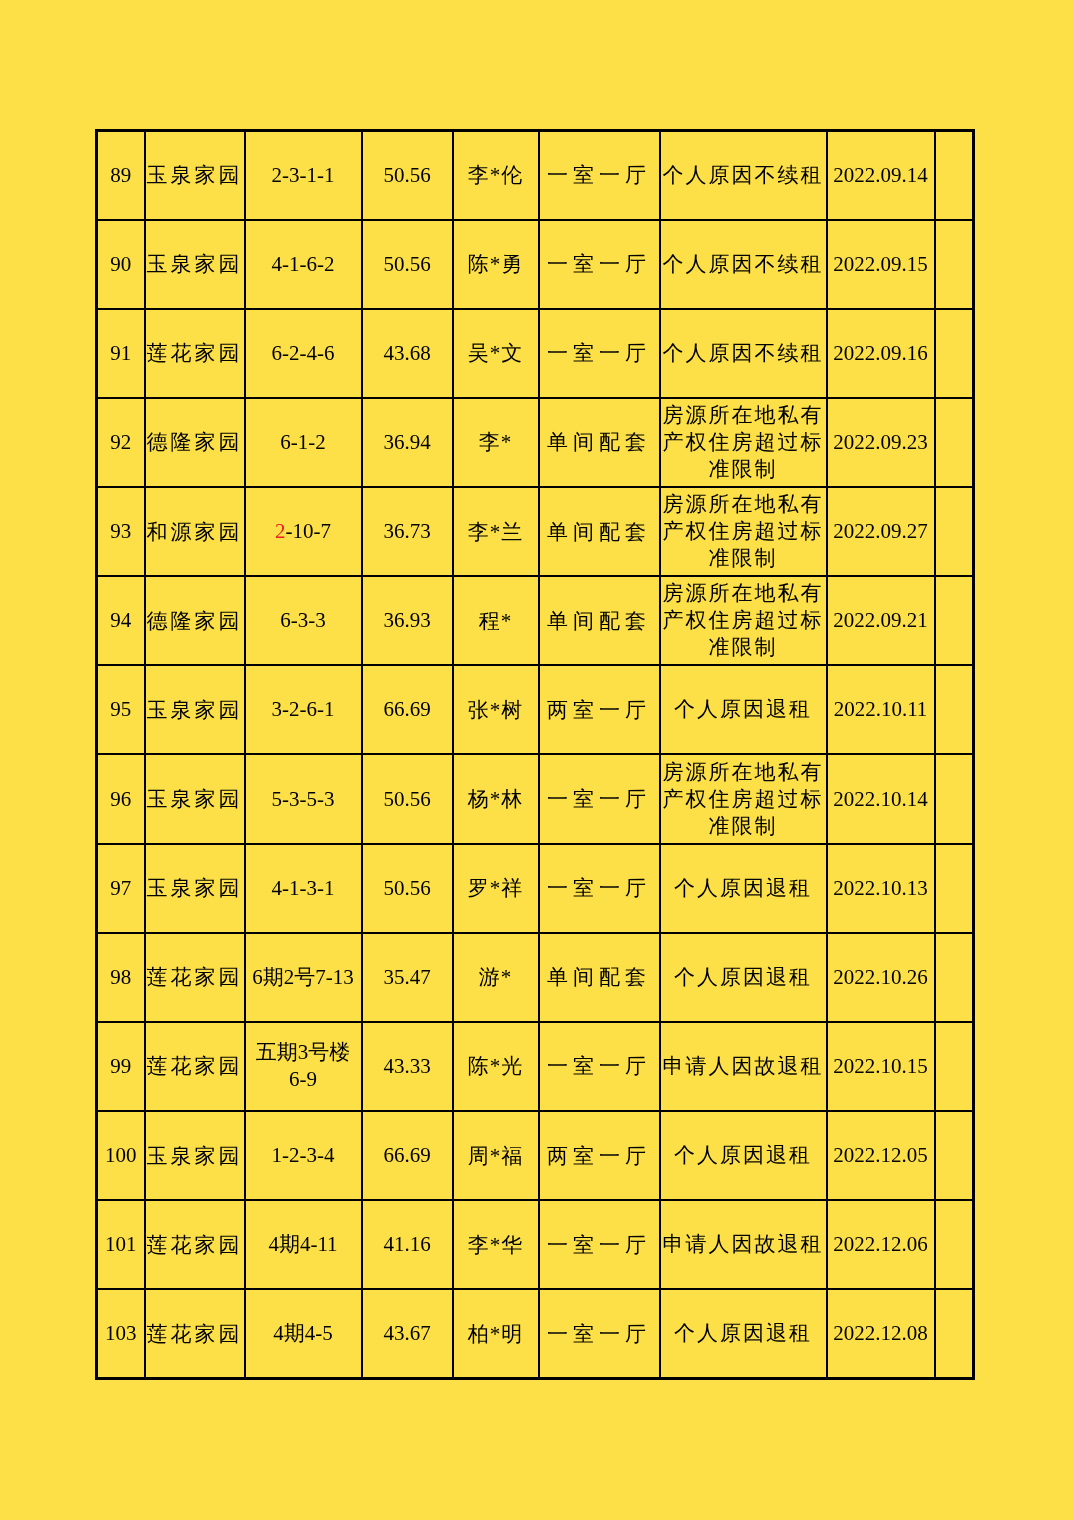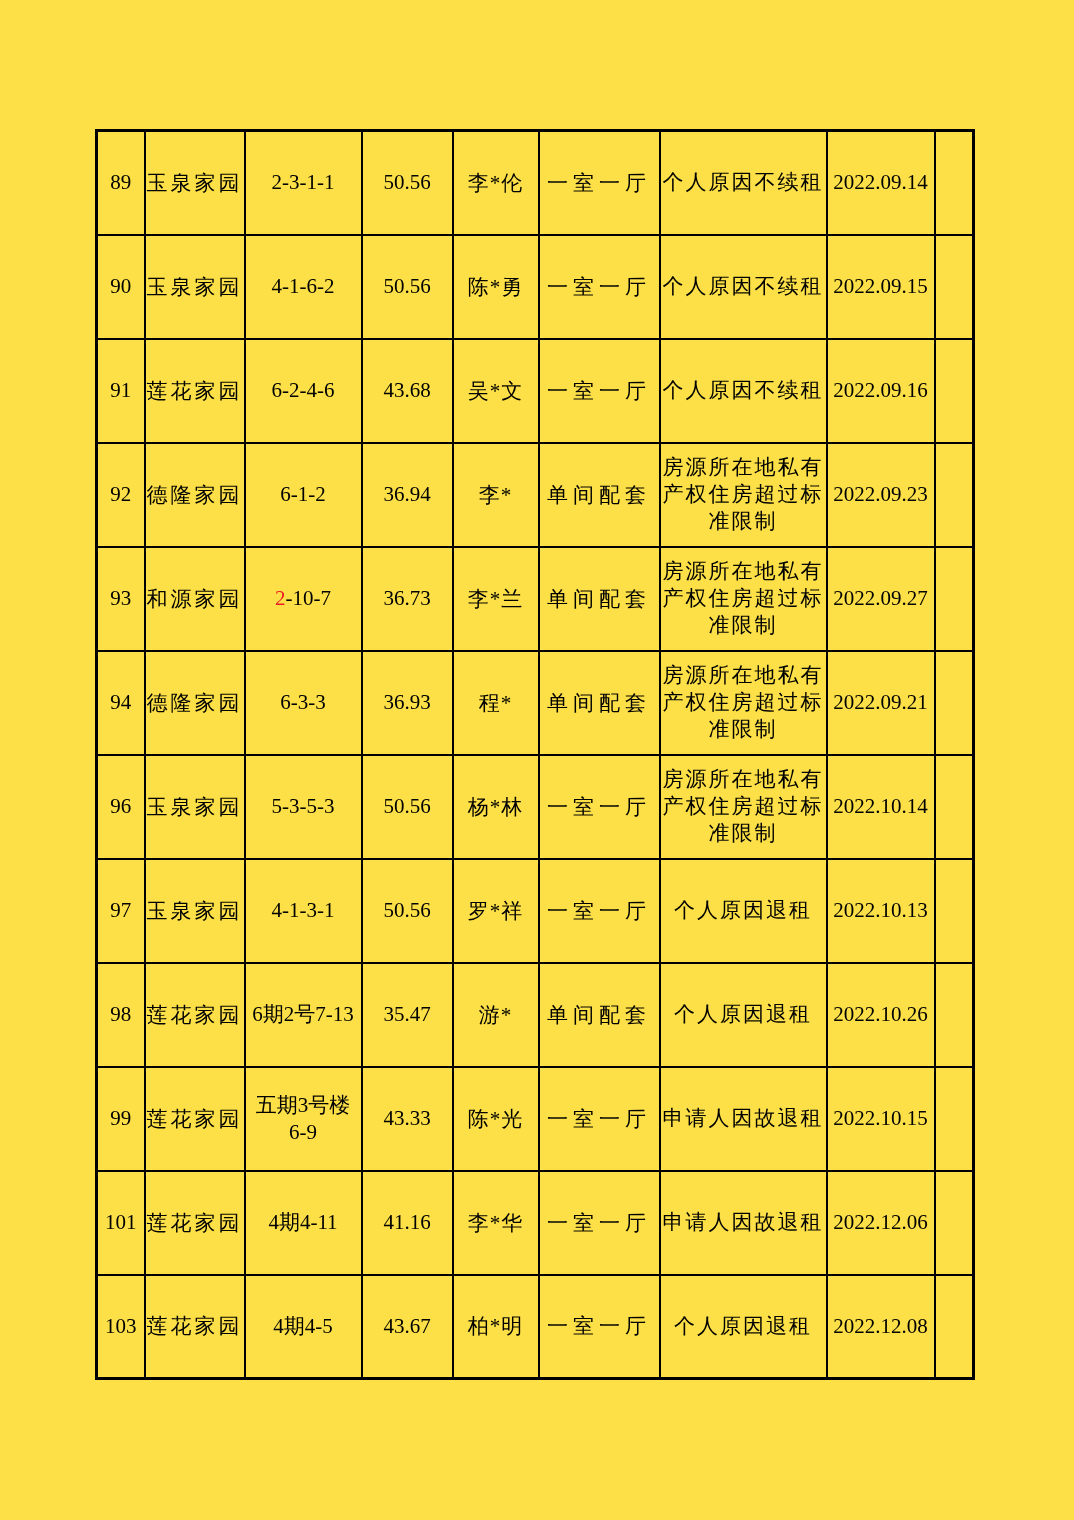--- a/index.html
+++ b/index.html
@@ -105,20 +105,31 @@
         <td class="col-community">德隆家园</td>
         <td class="col-unit">6-3-3</td>
         <td class="col-area">36.93</td>
         <td class="col-name">程*</td>
         <td class="col-roomtype">单间配套</td>
         <td class="col-reason">房源所在地私有产权住房超过标准限制</td>
         <td class="col-date">2022.09.21</td>
         <td class="col-note"></td>
       </tr>
       <tr class="rec-row">
+        <td class="col-no">95</td>
+        <td class="col-community">玉泉家园</td>
+        <td class="col-unit">3-2-6-1</td>
+        <td class="col-area">66.69</td>
+        <td class="col-name">张*树</td>
+        <td class="col-roomtype">两室一厅</td>
+        <td class="col-reason">个人原因退租</td>
+        <td class="col-date">2022.10.11</td>
+        <td class="col-note"></td>
+      </tr>
+      <tr class="rec-row">
         <td class="col-no">96</td>
         <td class="col-community">玉泉家园</td>
         <td class="col-unit">5-3-5-3</td>
         <td class="col-area">50.56</td>
         <td class="col-name">杨*林</td>
         <td class="col-roomtype">一室一厅</td>
         <td class="col-reason">房源所在地私有产权住房超过标准限制</td>
         <td class="col-date">2022.10.14</td>
         <td class="col-note"></td>
       </tr>
@@ -147,20 +158,31 @@
       <tr class="rec-row">
         <td class="col-no">99</td>
         <td class="col-community">莲花家园</td>
         <td class="col-unit">五期3号楼
 6-9</td>
         <td class="col-area">43.33</td>
         <td class="col-name">陈*光</td>
         <td class="col-roomtype">一室一厅</td>
         <td class="col-reason">申请人因故退租</td>
         <td class="col-date">2022.10.15</td>
+        <td class="col-note"></td>
+      </tr>
+      <tr class="rec-row">
+        <td class="col-no">100</td>
+        <td class="col-community">玉泉家园</td>
+        <td class="col-unit">1-2-3-4</td>
+        <td class="col-area">66.69</td>
+        <td class="col-name">周*福</td>
+        <td class="col-roomtype">两室一厅</td>
+        <td class="col-reason">个人原因退租</td>
+        <td class="col-date">2022.12.05</td>
         <td class="col-note"></td>
       </tr>
       <tr class="rec-row">
         <td class="col-no">101</td>
         <td class="col-community">莲花家园</td>
         <td class="col-unit">4期4-11</td>
         <td class="col-area">41.16</td>
         <td class="col-name">李*华</td>
         <td class="col-roomtype">一室一厅</td>
         <td class="col-reason">申请人因故退租</td>

